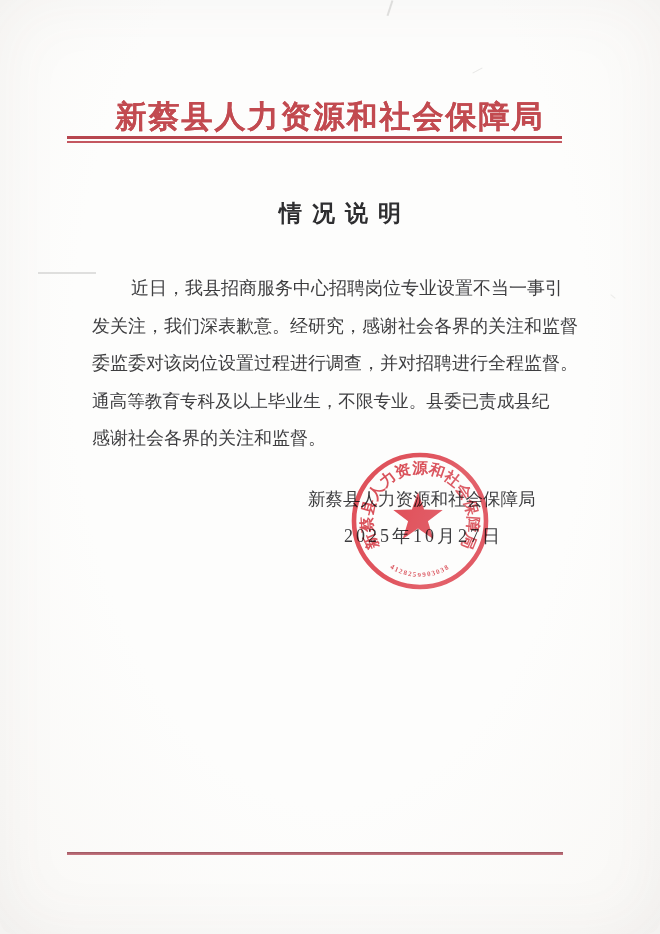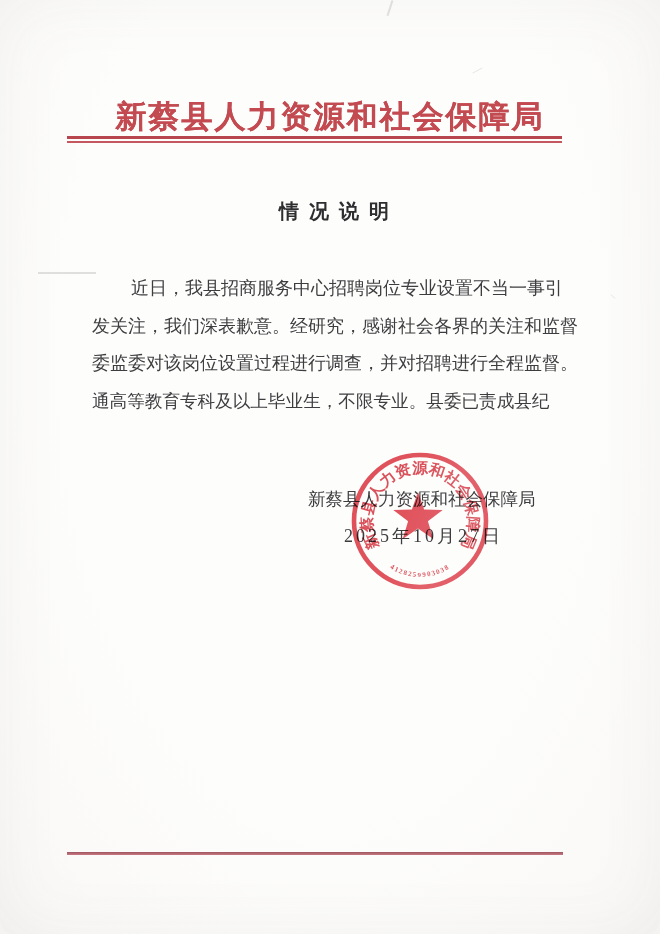--- a/index.html
+++ b/index.html
@@ -20,21 +20,21 @@
     text-align: center; font-size: 31px; font-weight: bold;
     color: #c24a50; letter-spacing: 2px; white-space: nowrap;
     text-shadow: 0 0 .4px #c24a50;
   }
   .letterhead-rule { position: absolute; left: 67px; top: 136px; width: 495px; }
   .letterhead-rule .rule-a { height: 3px; background: #b7464f; }
   .letterhead-rule .rule-b { height: 2px; background: #c45760; margin-top: 2px; }
   
   .doc-title {
     position: absolute; left: 279px; top: 198px;
-    font-size: 20px; font-weight: bold; color: #2e2e30;
+    font-size: 23px; font-weight: bold; color: #2e2e30;
     letter-spacing: 10px; white-space: nowrap;
   }
   
   .body-block { position: absolute; left: 92px; top: 270px; width: 486px; color: #3d3d3f; }
   .body-block .line {
     height: 37.5px; line-height: 37.5px; font-size: 18px;
     white-space: nowrap; letter-spacing: 0;
   }
   .body-block .line:first-child { text-indent: 39px; }
   .body-block .line:nth-child(4) { font-size: 17.6px; }
@@ -78,20 +78,21 @@
     <div class="rule-b"></div>
   </div>
 
   <div class="doc-title">情况说明</div>
 
   <div class="body-block">
     <div class="line">近日，我县招商服务中心招聘岗位专业设置不当一事引</div>
     <div class="line">发关注，我们深表歉意。经研究，感谢社会各界的关注和监督</div>
     <div class="line">委监委对该岗位设置过程进行调查，并对招聘进行全程监督。</div>
     <div class="line">通高等教育专科及以上毕业生，不限专业。县委已责成县纪</div>
+    <div class="line">感谢社会各界的关注和监督。</div>
   </div>
 
   <div class="sig-org">新蔡县人力资源和社会保障局</div>
 
   <div class="sig-date">2025年10月27日</div>
 
   <svg class="seal" width="150" height="150" viewBox="0 0 150 150" aria-hidden="true">
     <defs>
       <path id="arcTop" d="M 35.7 102.5 A 48 48 0 1 1 114.3 102.5" fill="none"></path>
       <path id="arcBottom" d="M 32.1 111 A 56 56 0 0 0 117.9 111" fill="none"></path>

